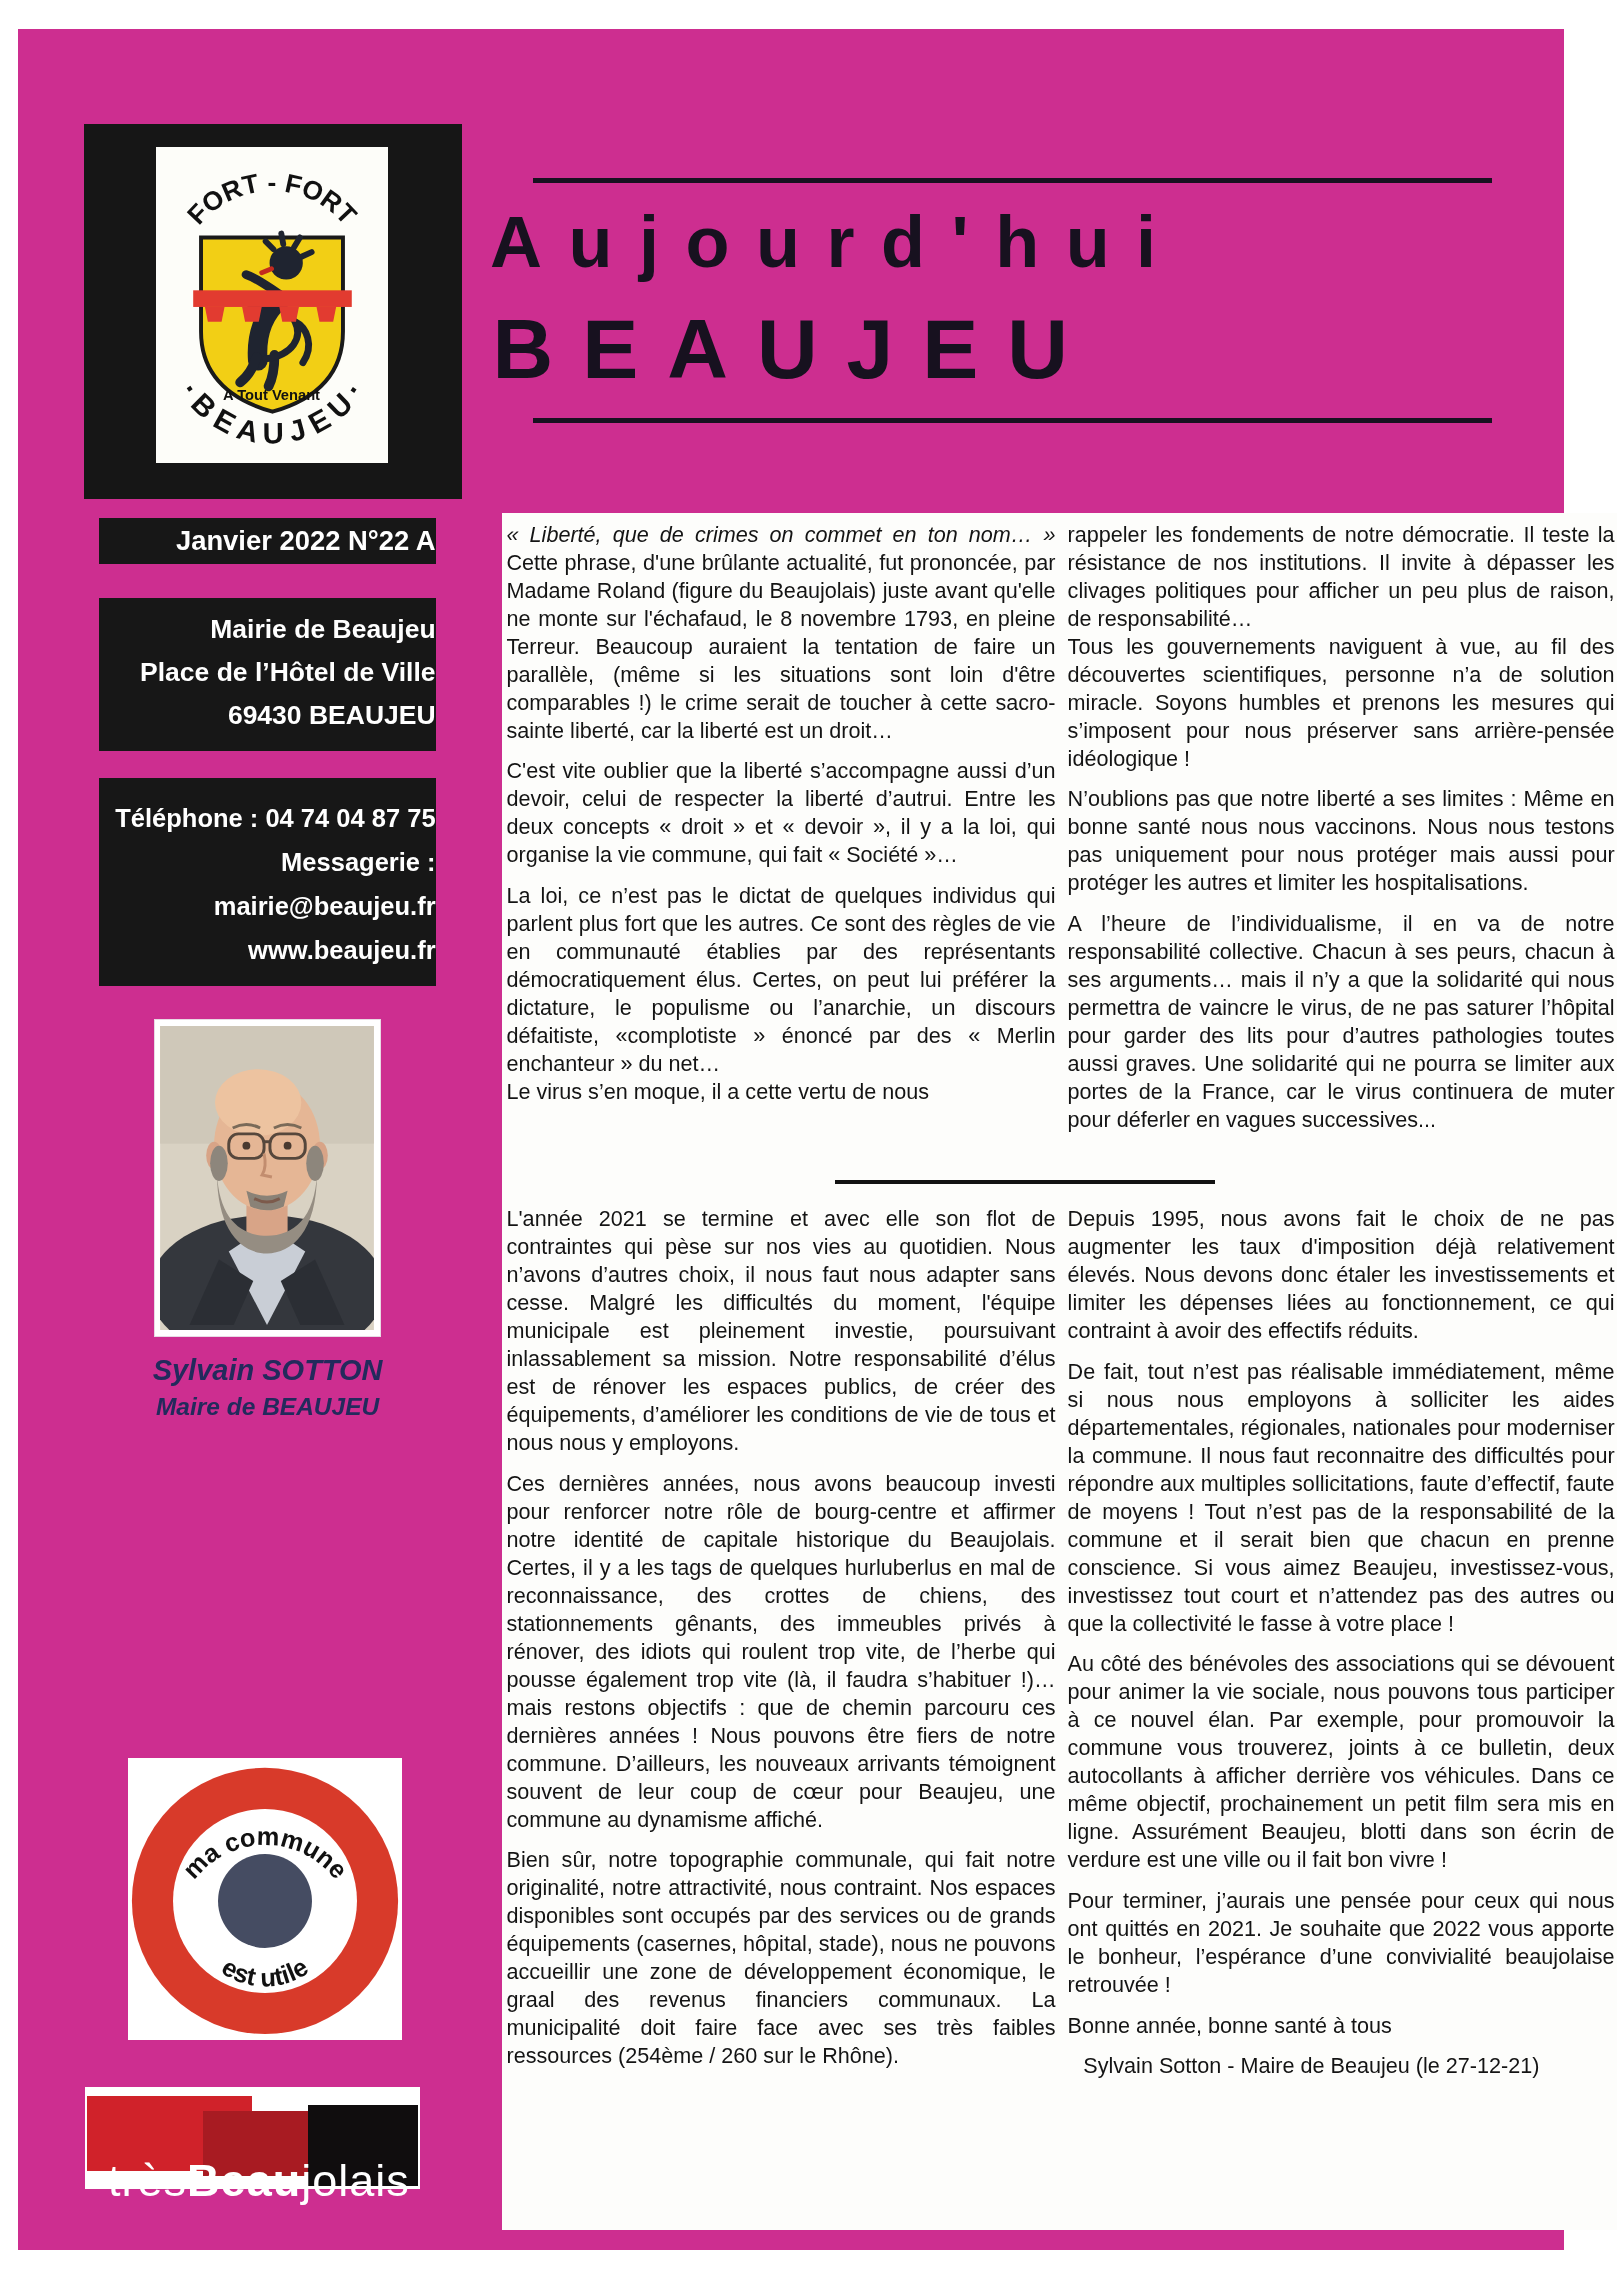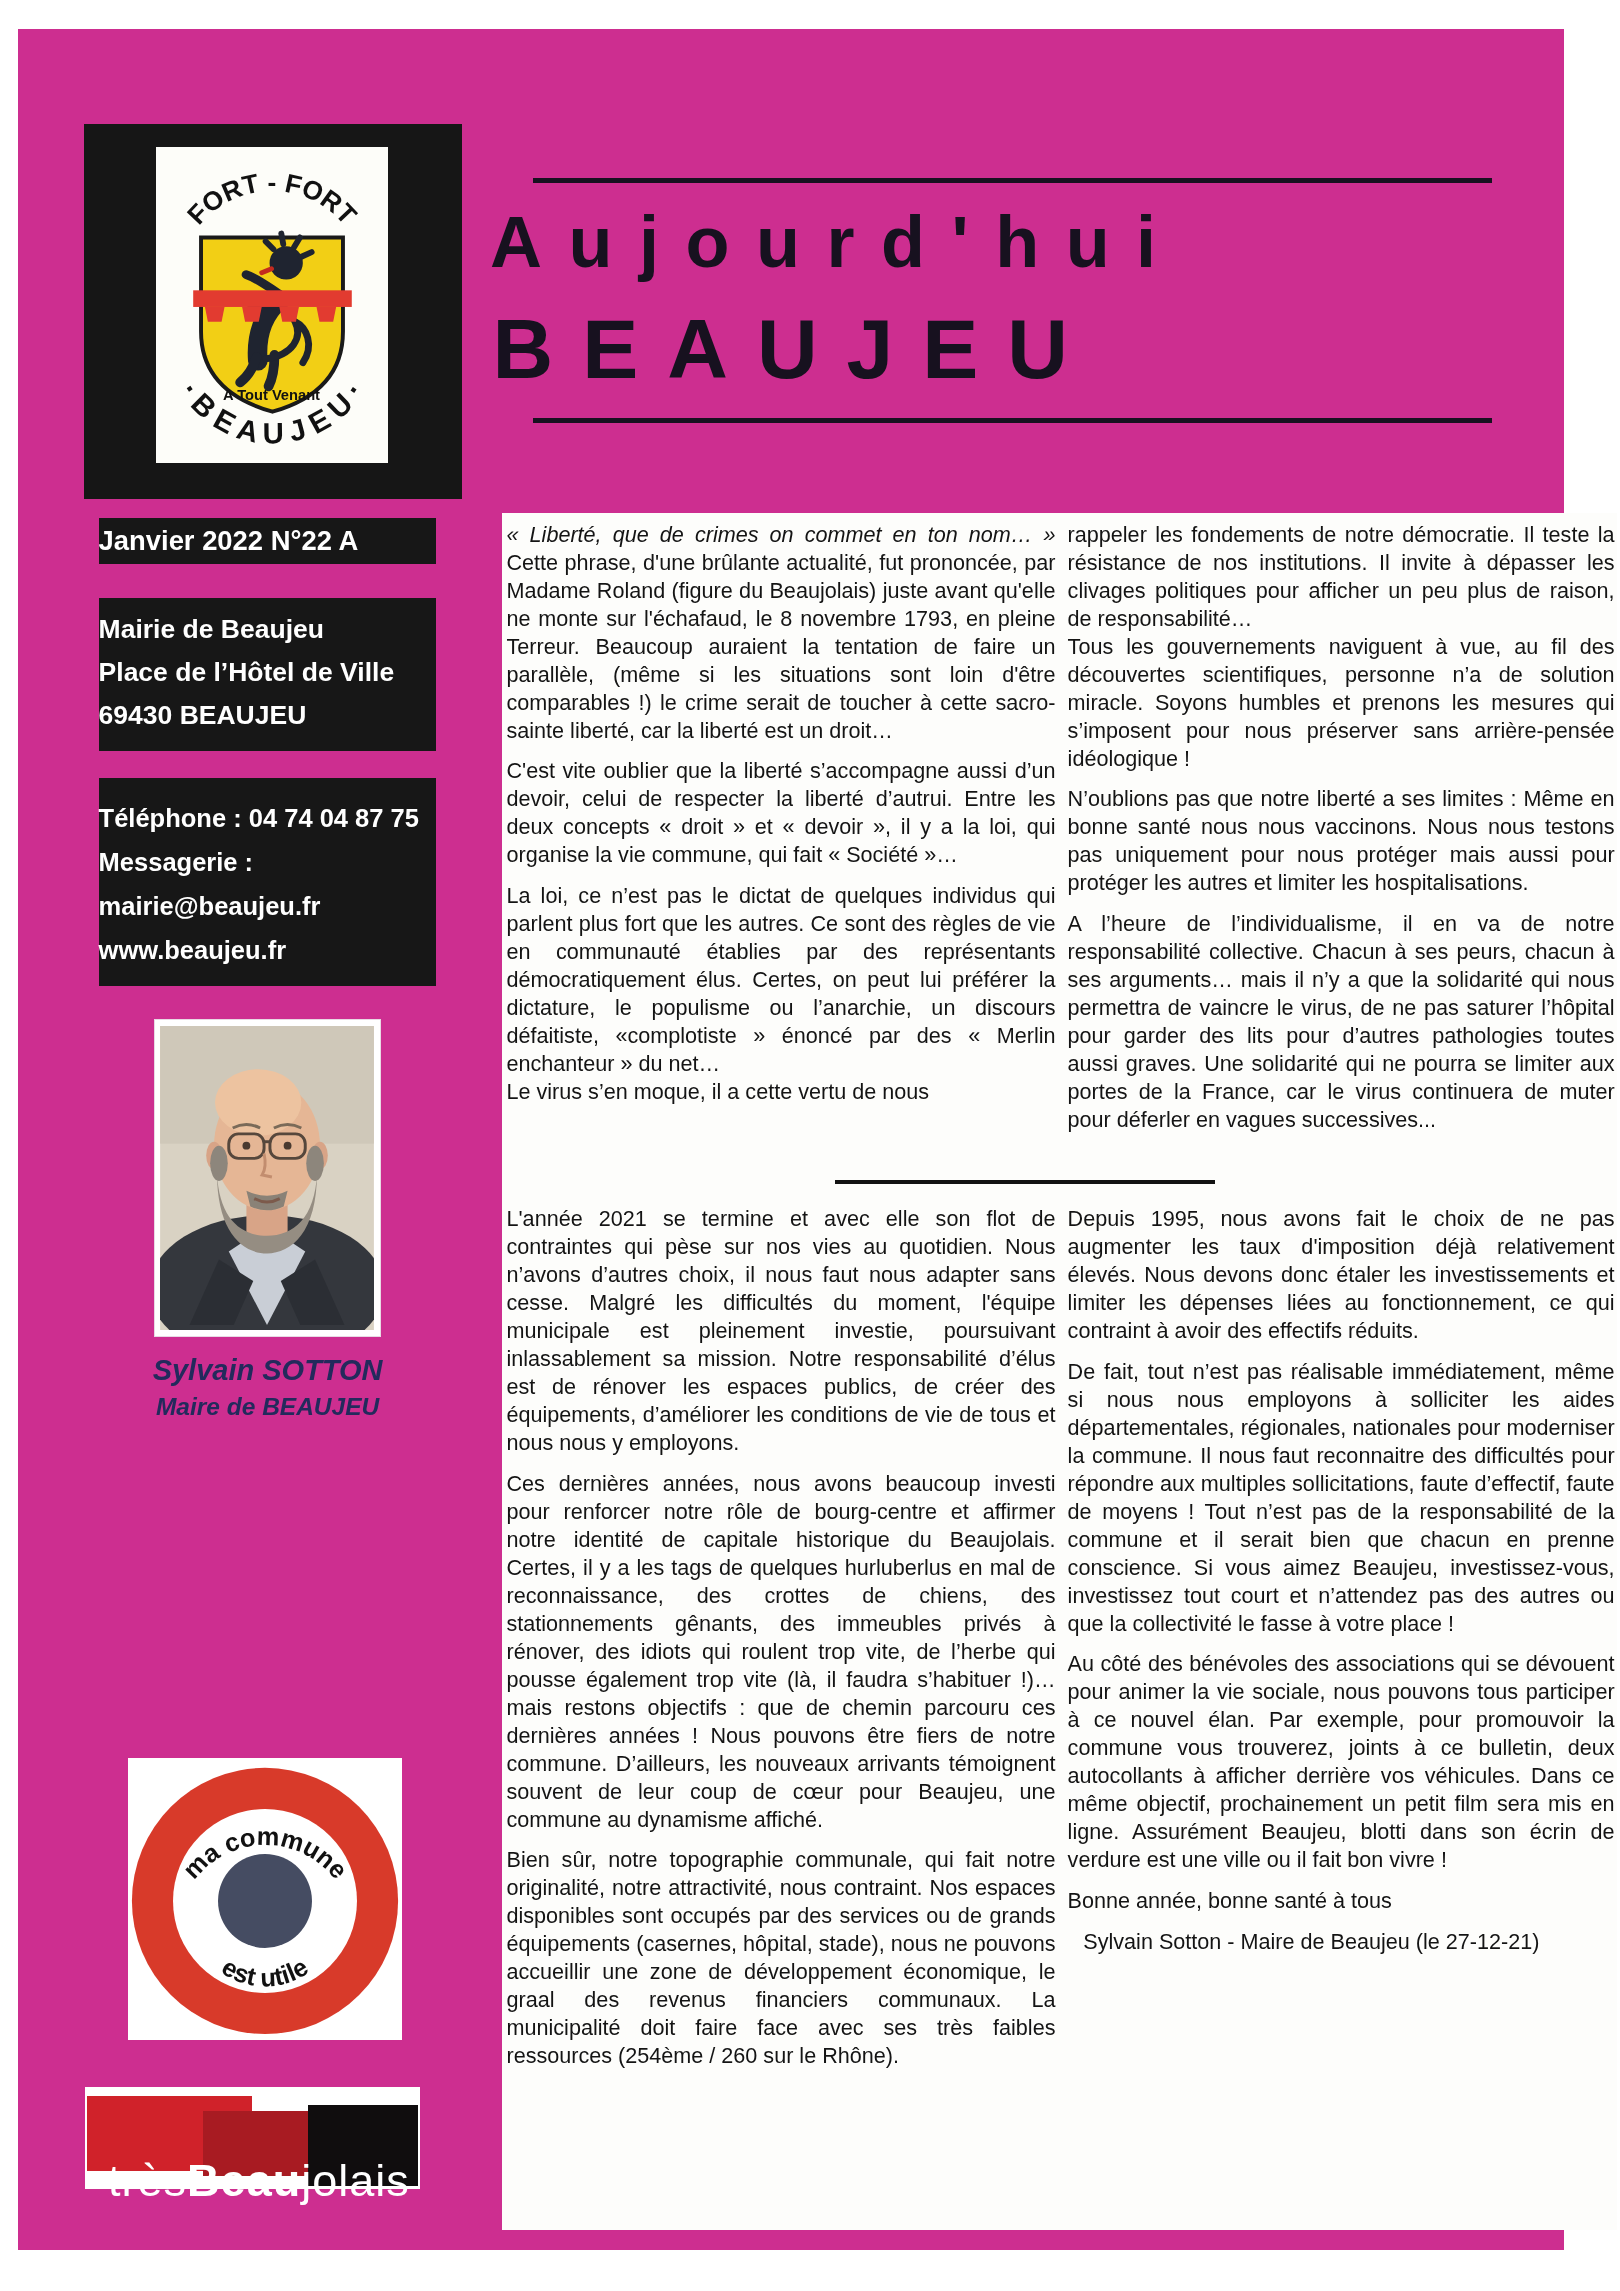--- a/index.html
+++ b/index.html
@@ -10,21 +10,21 @@
   #logo-frame{position:absolute;left:66px;top:95px;width:378px;height:375px;background:#161616;}
   #crest-panel{position:absolute;left:72px;top:22.5px;width:232px;height:316px;background:#fdfdf9;}
   
   .mast-rule{position:absolute;left:515px;width:959px;height:4.9px;background:#17111f;}
   #mast-line1{position:absolute;left:446px;top:172px;width:1109px;text-align:left;
       font-size:72px;font-weight:bold;letter-spacing:26.5px;color:#17111f;padding-left:26.5px;box-sizing:border-box;}
   #mast-line2{position:absolute;left:446px;top:272px;width:1109px;text-align:left;
       font-size:84px;font-weight:bold;letter-spacing:29px;color:#17111f;padding-left:29px;box-sizing:border-box;}
   
   .black-box{position:absolute;left:81px;width:337px;background:#171717;color:#ffffff;
-      font-weight:bold;text-align:left;}
+      font-weight:bold;text-align:right;}
   #issue-box{top:489px;height:46px;font-size:27.4px;line-height:46px;}
   #address-box{top:569px;height:143px;font-size:26.5px;padding-top:10px;box-sizing:content-box;}
   #address-box div{line-height:43px;}
   #contact-box{top:749px;height:190px;font-size:25.5px;padding-top:17.6px;}
   #contact-box div{line-height:44px;}
   #photo-frame{position:absolute;left:136px;top:990px;width:227px;height:318px;background:#ffffff;
       box-shadow:0 0 0 1px #e8d9e4 inset;}
   #photo-frame svg{position:absolute;left:6.9px;top:6.9px;}
   .caption{position:absolute;left:93px;width:314px;text-align:center;color:#232a5c;
       font-weight:bold;font-style:italic;}
@@ -195,20 +195,21 @@
       <div id="col1-bottom" class="col">
         <p>L'année 2021 se termine et avec elle son flot de contraintes qui pèse sur nos vies au quotidien. Nous n’avons d’autres choix, il nous faut nous adapter sans cesse. Malgré les difficultés du moment, l'équipe municipale est pleinement investie, poursuivant inlassablement sa mission. Notre responsabilité d’élus est de rénover les espaces publics, de créer des équipements, d’améliorer les conditions de vie de tous et nous nous y employons.</p>
         <p>Ces dernières années, nous avons beaucoup investi pour renforcer notre rôle de bourg-centre et affirmer notre identité de capitale historique du Beaujolais. Certes, il y a les tags de quelques hurluberlus en mal de reconnaissance, des crottes de chiens, des stationnements gênants, des immeubles privés à rénover, des idiots qui roulent trop vite, de l’herbe qui pousse également trop vite (là, il faudra s’habituer !)… mais restons objectifs : que de chemin parcouru ces dernières années ! Nous pouvons être fiers de notre commune. D’ailleurs, les nouveaux arrivants témoignent souvent de leur coup de cœur pour Beaujeu, une commune au dynamisme affiché.</p>
         <p class="last">Bien sûr, notre topographie communale, qui fait notre originalité, notre attractivité, nous  contraint. Nos espaces disponibles sont occupés par des services ou de grands équipements (casernes, hôpital, stade), nous ne pouvons accueillir une zone de développement économique, le graal des revenus financiers communaux. La municipalité doit faire face avec ses très faibles ressources (254ème / 260 sur le Rhône).</p>
       </div>
 
       <div id="col2-bottom" class="col">
         <p>Depuis 1995, nous avons fait le choix de ne pas augmenter les taux d'imposition déjà relativement élevés. Nous devons donc étaler les investissements et limiter les dépenses liées au fonctionnement, ce qui contraint à avoir des effectifs réduits.</p>
         <p>De fait, tout n’est pas réalisable immédiatement, même si nous nous employons à solliciter les aides départementales, régionales, nationales pour moderniser la commune. Il nous faut reconnaitre des difficultés pour répondre aux multiples sollicitations, faute d’effectif, faute de moyens ! Tout n’est pas de la responsabilité de la commune et il serait bien que chacun en prenne conscience. Si vous aimez Beaujeu, investissez-vous, investissez tout court et n’attendez pas des autres ou que la collectivité le fasse à votre place !</p>
         <p>Au côté des bénévoles des associations qui se dévouent pour animer la vie sociale, nous pouvons tous participer à ce nouvel élan. Par exemple, pour promouvoir la commune vous trouverez, joints à ce bulletin, deux autocollants à afficher derrière vos véhicules.  Dans ce même objectif, prochainement un petit film sera mis en ligne. Assurément Beaujeu, blotti dans son écrin de verdure est une ville ou il fait bon vivre !</p>
+        <p>Pour terminer, j’aurais une pensée pour ceux qui nous ont quittés en 2021. Je souhaite que 2022 vous apporte le bonheur, l’espérance d’une convivialité beaujolaise retrouvée !</p>
         <p>Bonne année, bonne santé à tous</p>
         <p id="signature" class="last">Sylvain Sotton - Maire de Beaujeu (le 27-12-21)</p>
       </div>
 
     </div>
   </div>
 </div>
 
 
 </body></html>

